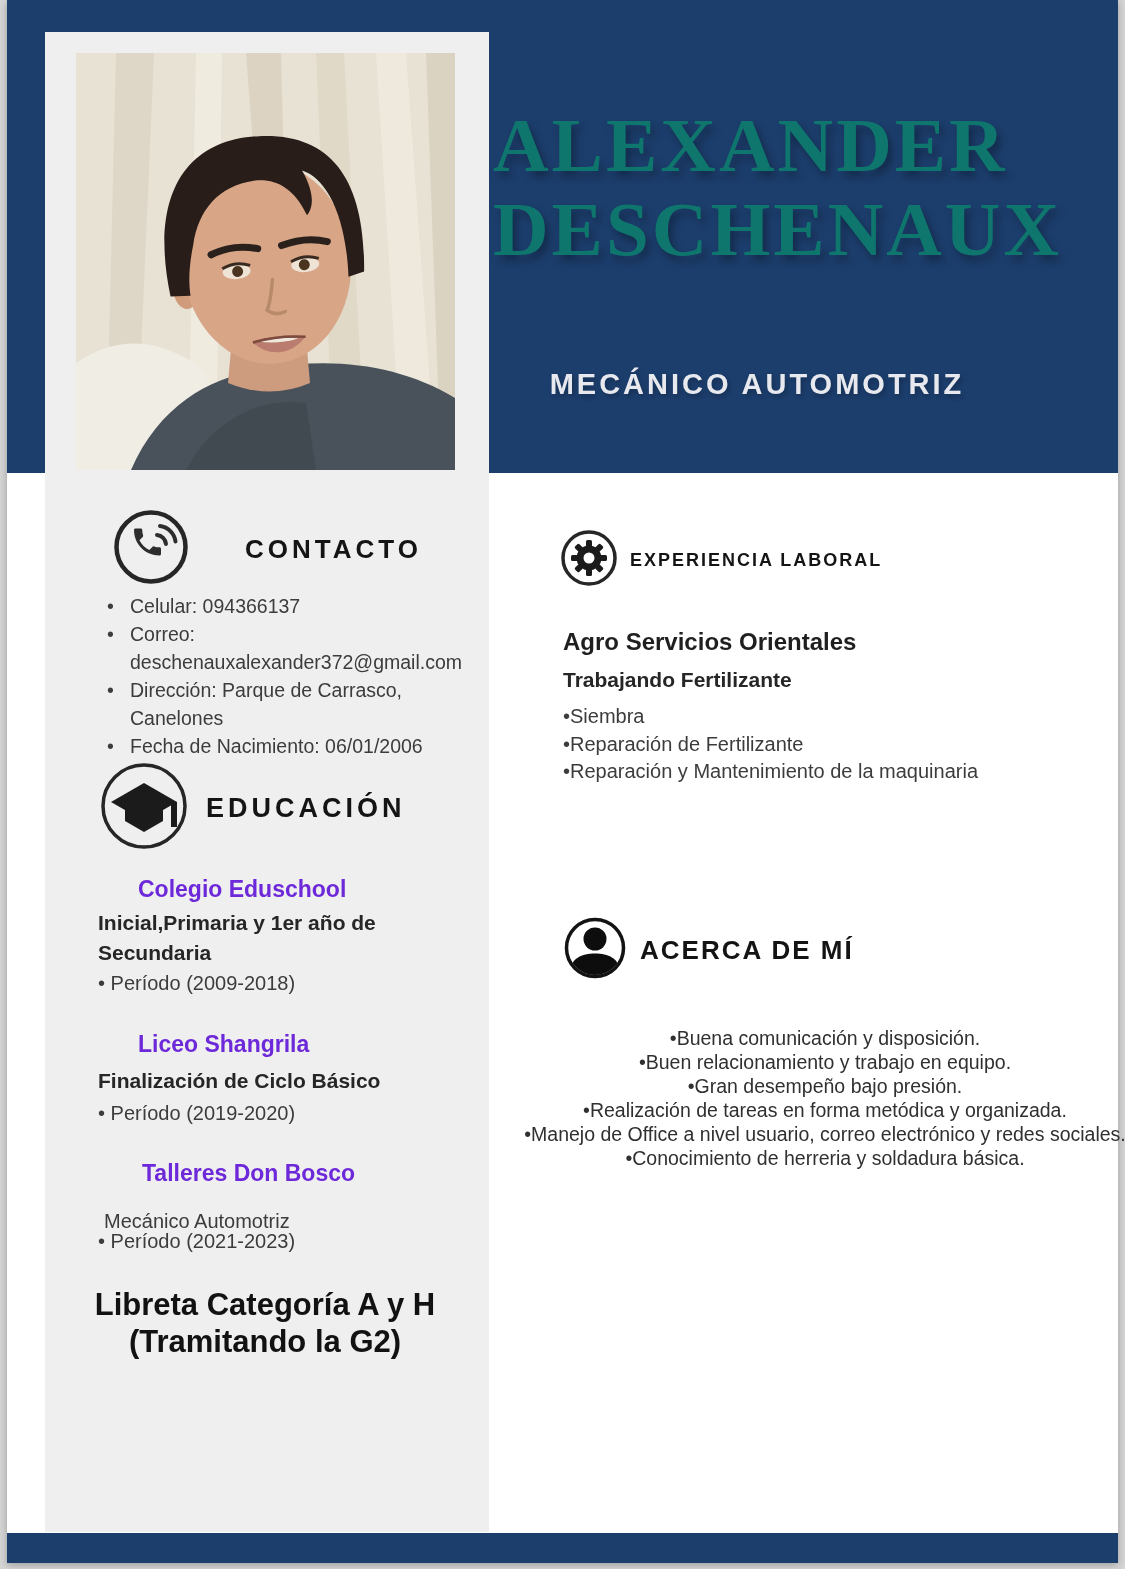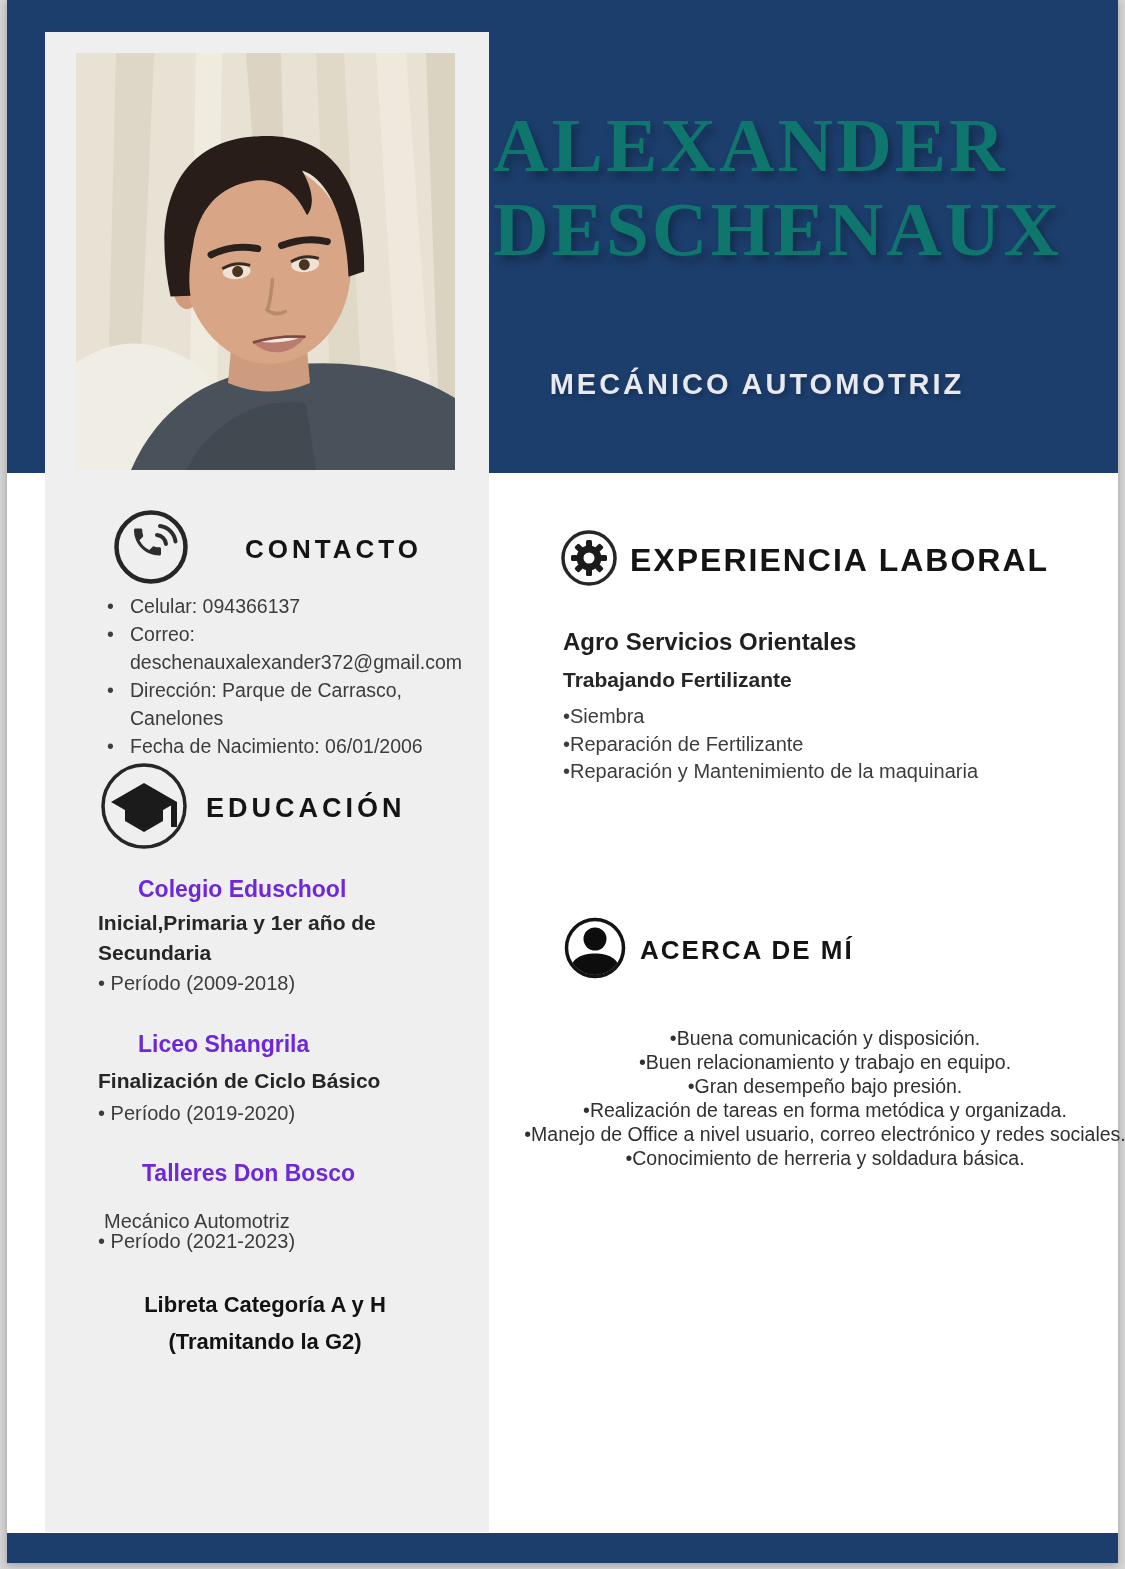--- a/index.html
+++ b/index.html
@@ -53,26 +53,26 @@
   .c-bullet{width:23px;flex:none;}
   .edu-head{left:93px;top:762px;}
   .edu-head .sec-title{font-size:27px;letter-spacing:4px;margin-left:18px;}
 
   .edu-school{position:absolute;left:91px;font-size:23px;font-weight:bold;color:#6d28d9;white-space:nowrap;margin-left:40px;}
   .edu-detail{position:absolute;left:91px;width:332px;font-size:21px;font-weight:bold;color:#262626;line-height:30px;}
   .edu-detail.regular{font-weight:normal;color:#3c3c3c;font-size:20px;left:97px;}
   .edu-period{position:absolute;left:91px;font-size:20px;color:#3c3c3c;white-space:nowrap;}
   .license{
     position:absolute;left:58px;top:1286px;width:400px;text-align:center;
-    font-size:22px;font-weight:bold;color:#121212;line-height:37px;
+    font-size:31px;font-weight:bold;color:#121212;line-height:37px;
   }
 
   
   .exp-head{left:553px;top:529px;}
-  .exp-head .sec-title{font-size:32px;letter-spacing:2px;margin-left:12px;text-align:center;}
+  .exp-head .sec-title{font-size:18px;letter-spacing:2px;margin-left:12px;text-align:center;}
   .exp-company{position:absolute;left:556px;top:628px;font-size:24px;font-weight:bold;color:#1f1f1f;white-space:nowrap;}
   .exp-status{position:absolute;left:556px;top:668px;font-size:21px;font-weight:bold;color:#262626;white-space:nowrap;}
   .exp-bullets{position:absolute;left:556px;top:703px;font-size:20px;color:#3c3c3c;line-height:27.5px;}
 
   .about-head{left:556px;top:916px;}
   .about-head .sec-title{font-size:26px;letter-spacing:2px;margin-left:13px;}
   .about-list{
     position:absolute;left:508px;top:1026px;width:620px;
     text-align:center;font-size:19.5px;color:#303030;line-height:24px;
   }

